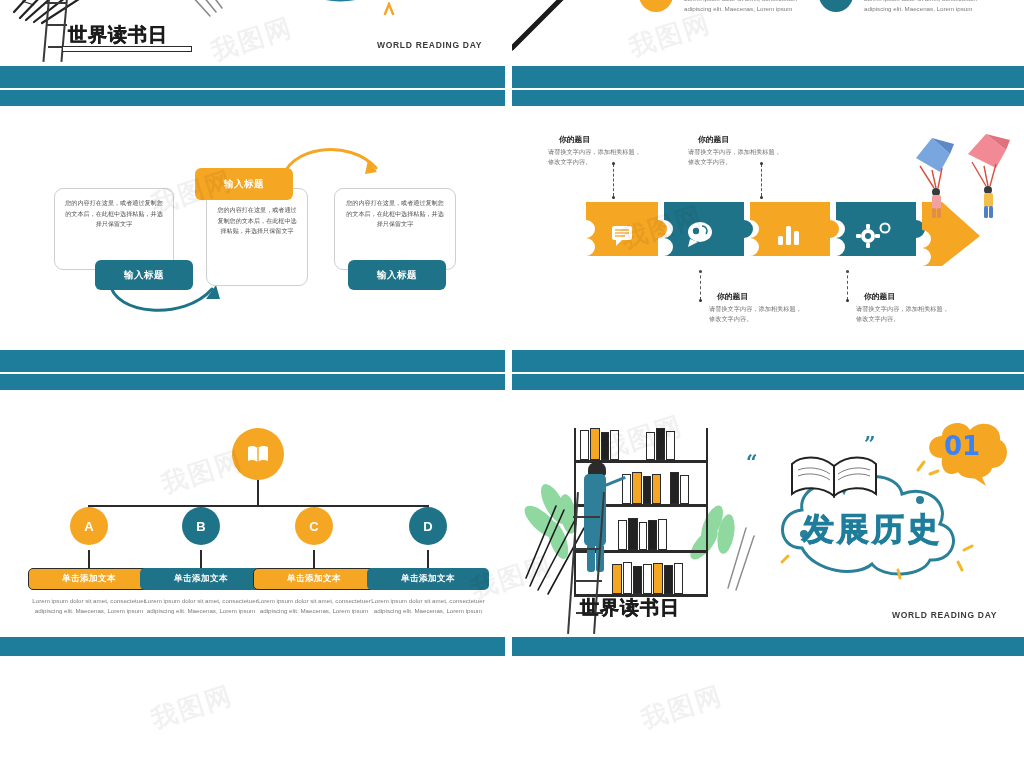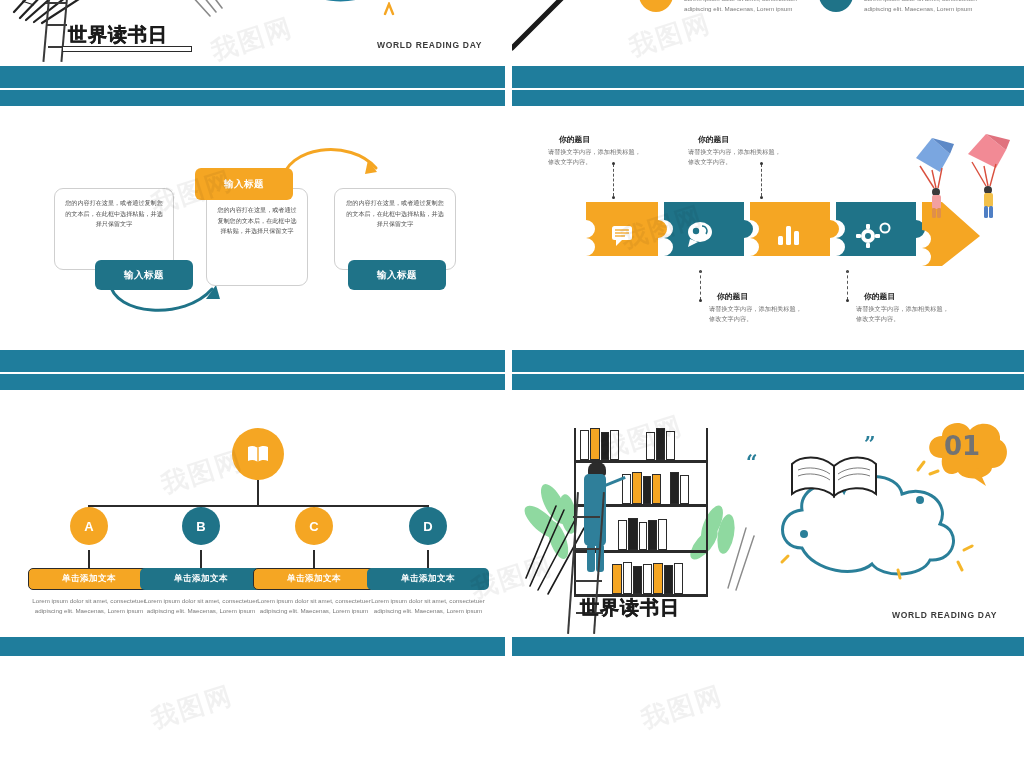--- a/index.html
+++ b/index.html
@@ -86,21 +86,21 @@
   .oc-btn.outlined{border:1.3px solid #2b2b2b;}
 
   
   .sec-title{
     position:absolute;font-family:"DejaVu Sans",sans-serif;font-weight:bold;
     font-size:32px;color:#1f7d9c;letter-spacing:3px;
     -webkit-text-stroke:1px #1f7d9c;
   }
   .badge-num{
     position:absolute;font-family:"DejaVu Sans",sans-serif;font-weight:bold;
-    font-size:26px;color:#737373;
+    font-size:26px;color:#3b82f6;
   }
   .quote{
     position:absolute;font-family:"DejaVu Serif",serif;font-weight:bold;
     font-size:20px;color:#2a7f99;line-height:1;
   }
 
   
   .wm{
     position:absolute;color:rgba(0,0,0,0.055);font-size:26px;font-weight:bold;
     font-family:"DejaVu Sans",sans-serif;transform:rotate(-18deg);
@@ -509,20 +509,21 @@
       <g stroke="#f5b62a" stroke-width="3" fill="none" stroke-linecap="round">
         <path d="M150 18 l6 -8"></path>
           <path d="M162 22 l8 -3"></path>
         <path d="M20 104 l-6 6"></path>
           <path d="M130 118 l2 8"></path>
         <path d="M196 98 l8 -4"></path>
           <path d="M190 110 l4 8"></path>
       </g>
     </svg>
 
+    <div class="sec-title" style="left:290px;top:108px;">发展历史</div>
 
     <div class="wrd abs" style="left:380px;top:210px;">WORLD  READING DAY</div>
   </div>
 
   <div class="bar" style="left:0;top:637px;width:505px;height:19px;"></div>
   <div class="bar" style="left:512px;top:637px;width:512px;height:19px;"></div>
 
   <div class="wm" style="left:210px;top:22px;">我图网</div>
   <div class="wm" style="left:628px;top:18px;">我图网</div>
   <div class="wm" style="left:150px;top:175px;">我图网</div>

